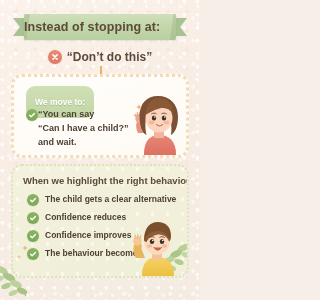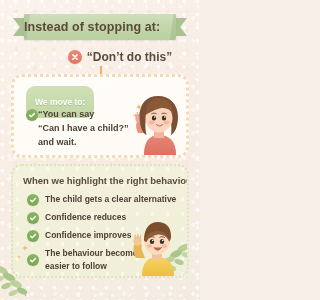--- a/index.html
+++ b/index.html
@@ -44,21 +44,21 @@
   .ribbon-body::before{left:0;clip-path:polygon(0 0,100% 0,40% 100%,0 100%);}
   .ribbon-body::after{right:0;clip-path:polygon(100% 0,100% 100%,0 100%,60% 0);}
   #banner-title{
     position:relative;z-index:2;
     font-size:12.5px;font-weight:bold;color:#5c4a3a;letter-spacing:.1px;white-space:nowrap;
   }
 
   
   #dont-row{
     position:absolute;left:0;top:47px;width:200px;height:20px;
-    display:flex;align-items:center;justify-content:center;gap:5px;padding-left:20px;
+    display:flex;align-items:center;justify-content:center;gap:5px;
   }
   .x-circle{
     width:14px;height:14px;border-radius:50%;
     background:linear-gradient(180deg,#e98a77 0%,#de7862 100%);
     display:flex;align-items:center;justify-content:center;flex:0 0 auto;
     box-shadow:0 .5px 1px rgba(170,90,70,.3);
   }
   .x-circle svg{display:block;}
   #dont-text{font-size:12px;font-weight:bold;color:#5c4a3a;white-space:nowrap;}
 
@@ -110,21 +110,21 @@
     background-size:15px 15px,100% 100%;
     border:2.5px dotted #dce3bd;
     border-radius:11px;
     overflow:hidden;
   }
   #high-title{
     position:absolute;left:10px;top:9px;
     font-size:9.5px;font-weight:bold;color:#5c4a3a;white-space:nowrap;
   }
   #high-list{position:absolute;left:14px;top:27px;display:flex;flex-direction:column;gap:5px;}
-  .hl-item{display:flex;gap:6px;align-items:center;}
+  .hl-item{display:flex;gap:6px;align-items:flex-end;}
   .hl-text{display:flex;flex-direction:column;}
   .hl-text span{font-size:8.5px;font-weight:bold;color:#4e4034;line-height:1.5;white-space:nowrap;}
 
   
   #boy{position:absolute;right:2px;bottom:0;width:62px;height:56px;}
   #leaf-right{position:absolute;right:-4px;bottom:2px;width:38px;height:34px;}
   #leaf-left{position:absolute;left:-6px;bottom:0px;width:48px;height:40px;}
   #spark3{left:22px;top:245px;width:6px;height:6px;
     clip-path:polygon(50% 0,61% 39%,100% 50%,61% 61%,50% 100%,39% 61%,0 50%,39% 39%);
     background:#f0b070;}
@@ -255,21 +255,20 @@
       </div>
 
       <div class="hl-item">
         <span class="check-circle">
           <svg width="8" height="8" viewBox="0 0 8 8">
             <path d="M1.7 4.2 L3.2 5.7 L6.4 2.4" stroke="#ffffff" stroke-width="1.4" fill="none" stroke-linecap="round" stroke-linejoin="round"></path>
           </svg>
         </span>
         <span class="hl-text">
           <span>The behaviour becomes</span>
-          <span>easier to follow</span>
         </span>
       </div>
     </div>
 
     <svg id="leaf-right" viewBox="0 0 38 34">
       <path d="M36 4 C26 8 16 16 6 30" stroke="#a9bf86" stroke-width="1.2" fill="none"></path>
       <ellipse cx="30" cy="8" rx="6" ry="3.1" fill="#b9cf96" transform="rotate(-28 30 8)"></ellipse>
       <ellipse cx="23" cy="14" rx="6.4" ry="3.2" fill="#aac489" transform="rotate(-25 23 14)"></ellipse>
       <ellipse cx="16" cy="20" rx="6" ry="3.1" fill="#bcd29a" transform="rotate(-22 16 20)"></ellipse>
       <ellipse cx="10" cy="26" rx="5.4" ry="2.9" fill="#a8c287" transform="rotate(-20 10 26)"></ellipse>

